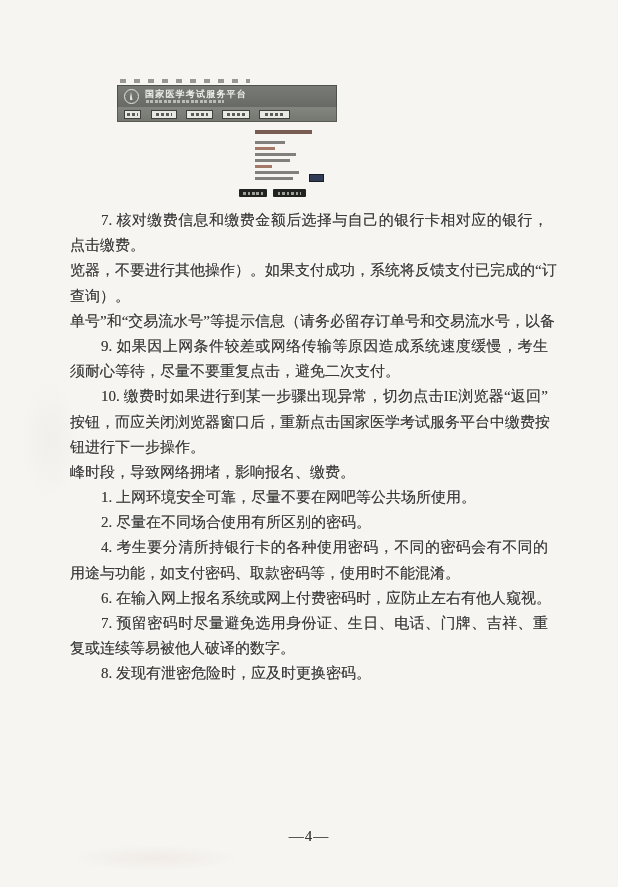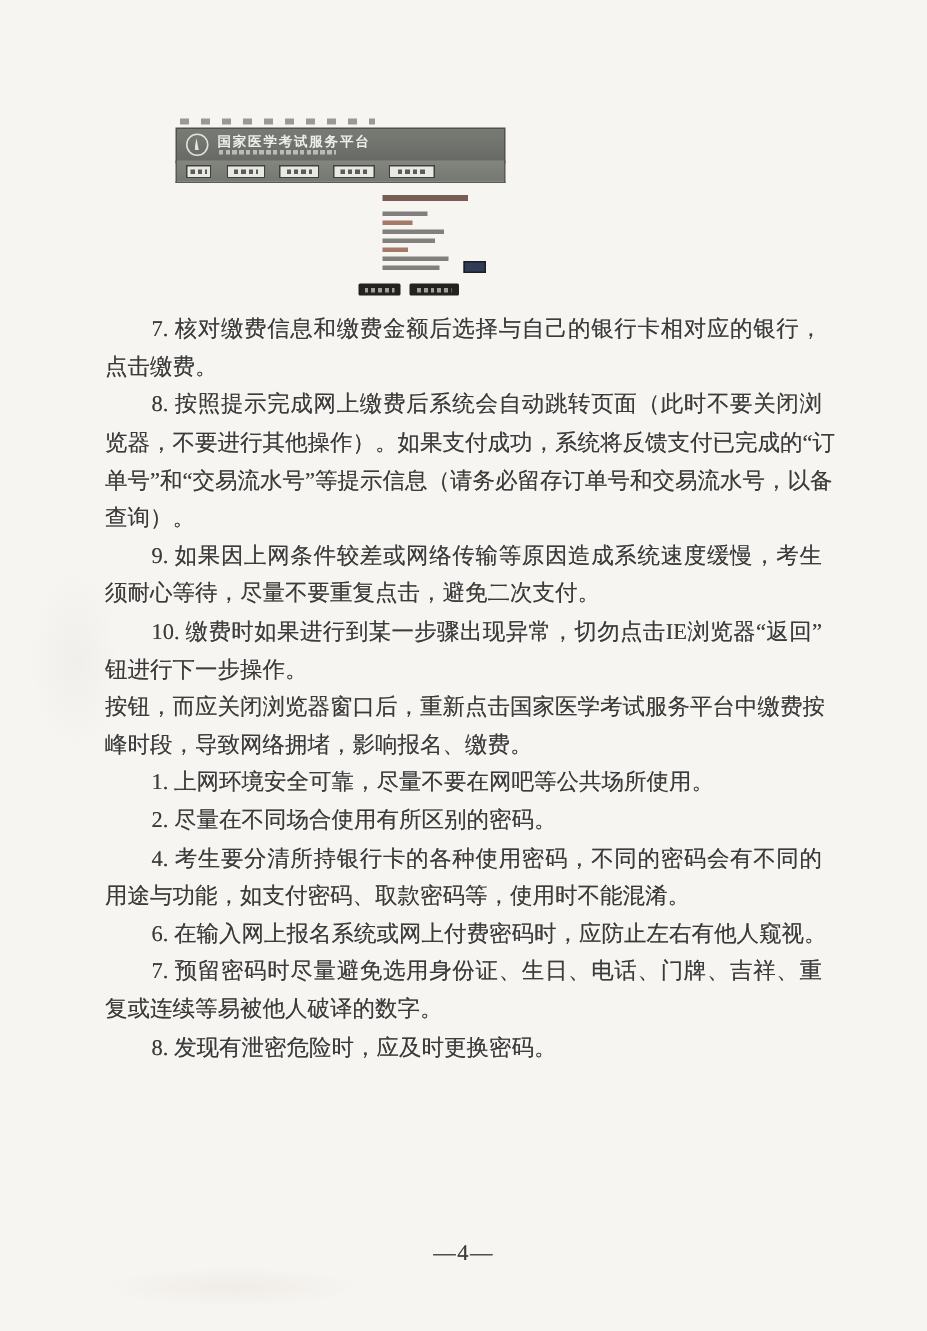--- a/index.html
+++ b/index.html
@@ -92,29 +92,28 @@
     </div>
   <div class="ms-actions">
       <div class="ms-btn ms-btn1"></div>
       <div class="ms-btn ms-btn2"></div>
     </div>
 </div>
 
 <div class="doc-text">
     <div class="doc-line first">7. 核对缴费信息和缴费金额后选择与自己的银行卡相对应的银行，</div>
     <div class="doc-line last">点击缴费。</div>
-    <div class="doc-line first">8. 按照提示完成网上缴费后系统会自动跳转页面（此时不要关闭浏</div>
     <div class="doc-line">览器，不要进行其他操作）。如果支付成功，系统将反馈支付已完成的“订</div>
+    <div class="doc-line last">查询）。</div>
     <div class="doc-line">单号”和“交易流水号”等提示信息（请务必留存订单号和交易流水号，以备</div>
-    <div class="doc-line last">查询）。</div>
     <div class="doc-line first">9. 如果因上网条件较差或网络传输等原因造成系统速度缓慢，考生</div>
     <div class="doc-line last">须耐心等待，尽量不要重复点击，避免二次支付。</div>
     <div class="doc-line first">10. 缴费时如果进行到某一步骤出现异常，切勿点击IE浏览器“返回”</div>
+    <div class="doc-line">按钮，而应关闭浏览器窗口后，重新点击国家医学考试服务平台中缴费按</div>
     <div class="doc-line last">钮进行下一步操作。</div>
-    <div class="doc-line">按钮，而应关闭浏览器窗口后，重新点击国家医学考试服务平台中缴费按</div>
     <div class="doc-line last">峰时段，导致网络拥堵，影响报名、缴费。</div>
     <div class="doc-line first last">1. 上网环境安全可靠，尽量不要在网吧等公共场所使用。</div>
     <div class="doc-line first last">2. 尽量在不同场合使用有所区别的密码。</div>
     <div class="doc-line first">4. 考生要分清所持银行卡的各种使用密码，不同的密码会有不同的</div>
     <div class="doc-line last">用途与功能，如支付密码、取款密码等，使用时不能混淆。</div>
     <div class="doc-line first last">6. 在输入网上报名系统或网上付费密码时，应防止左右有他人窥视。</div>
     <div class="doc-line first">7. 预留密码时尽量避免选用身份证、生日、电话、门牌、吉祥、重</div>
     <div class="doc-line last">复或连续等易被他人破译的数字。</div>
     <div class="doc-line first last">8. 发现有泄密危险时，应及时更换密码。</div>
   </div>

